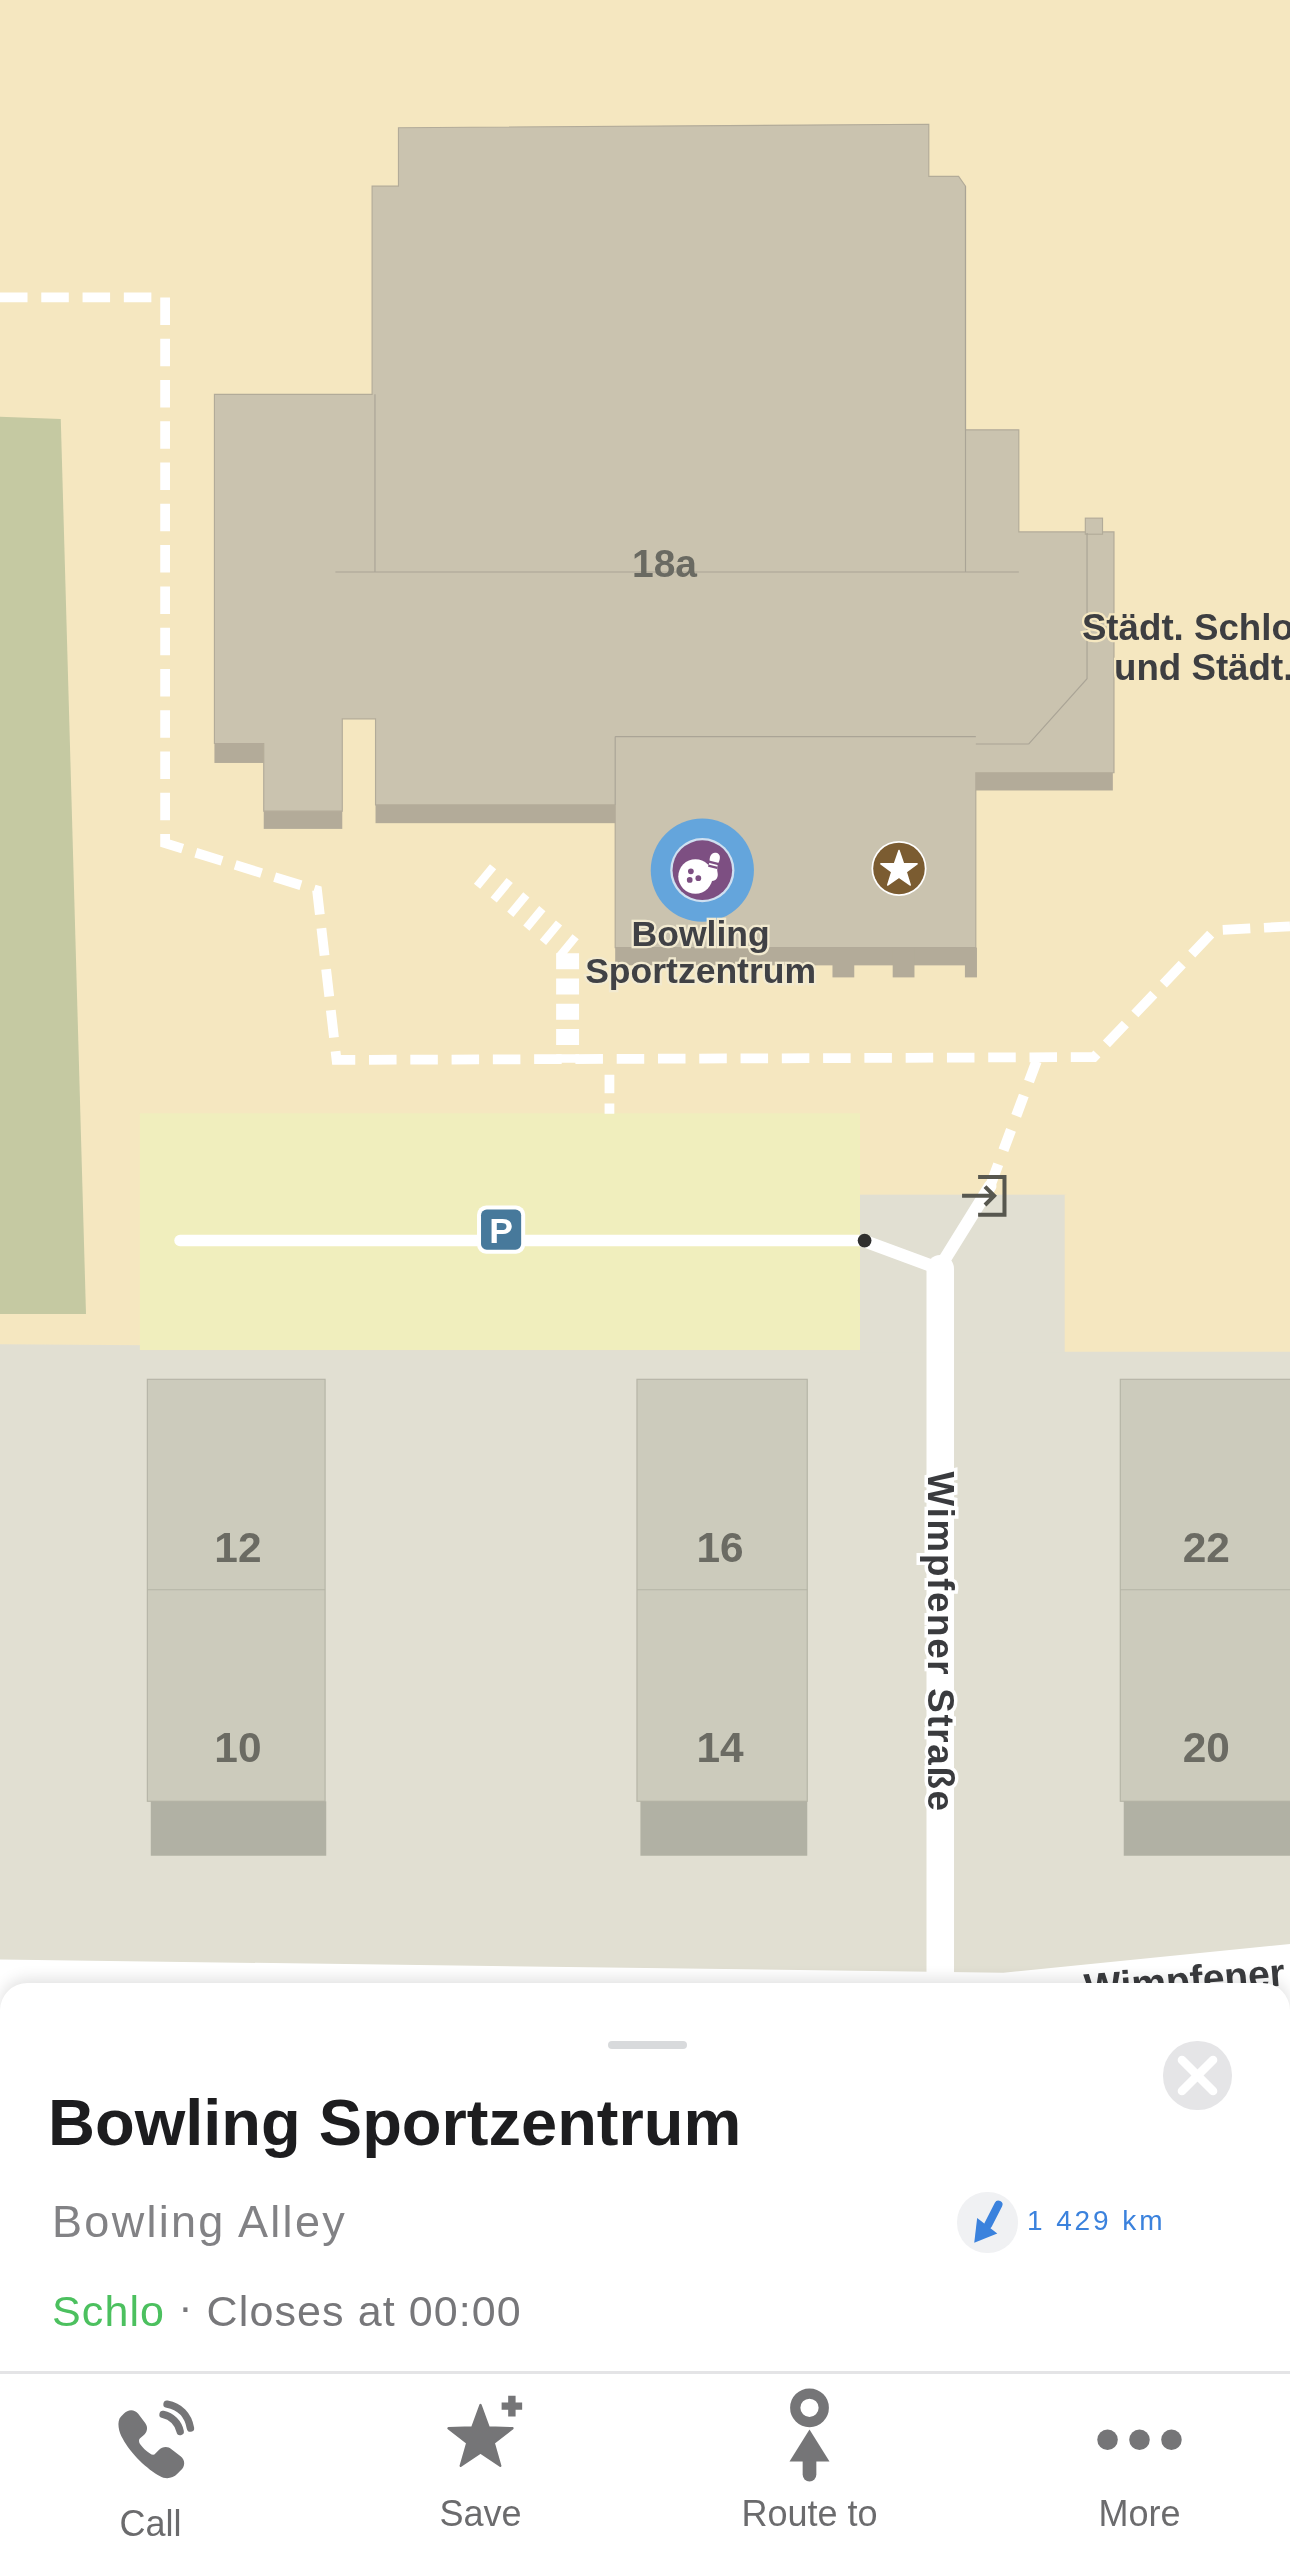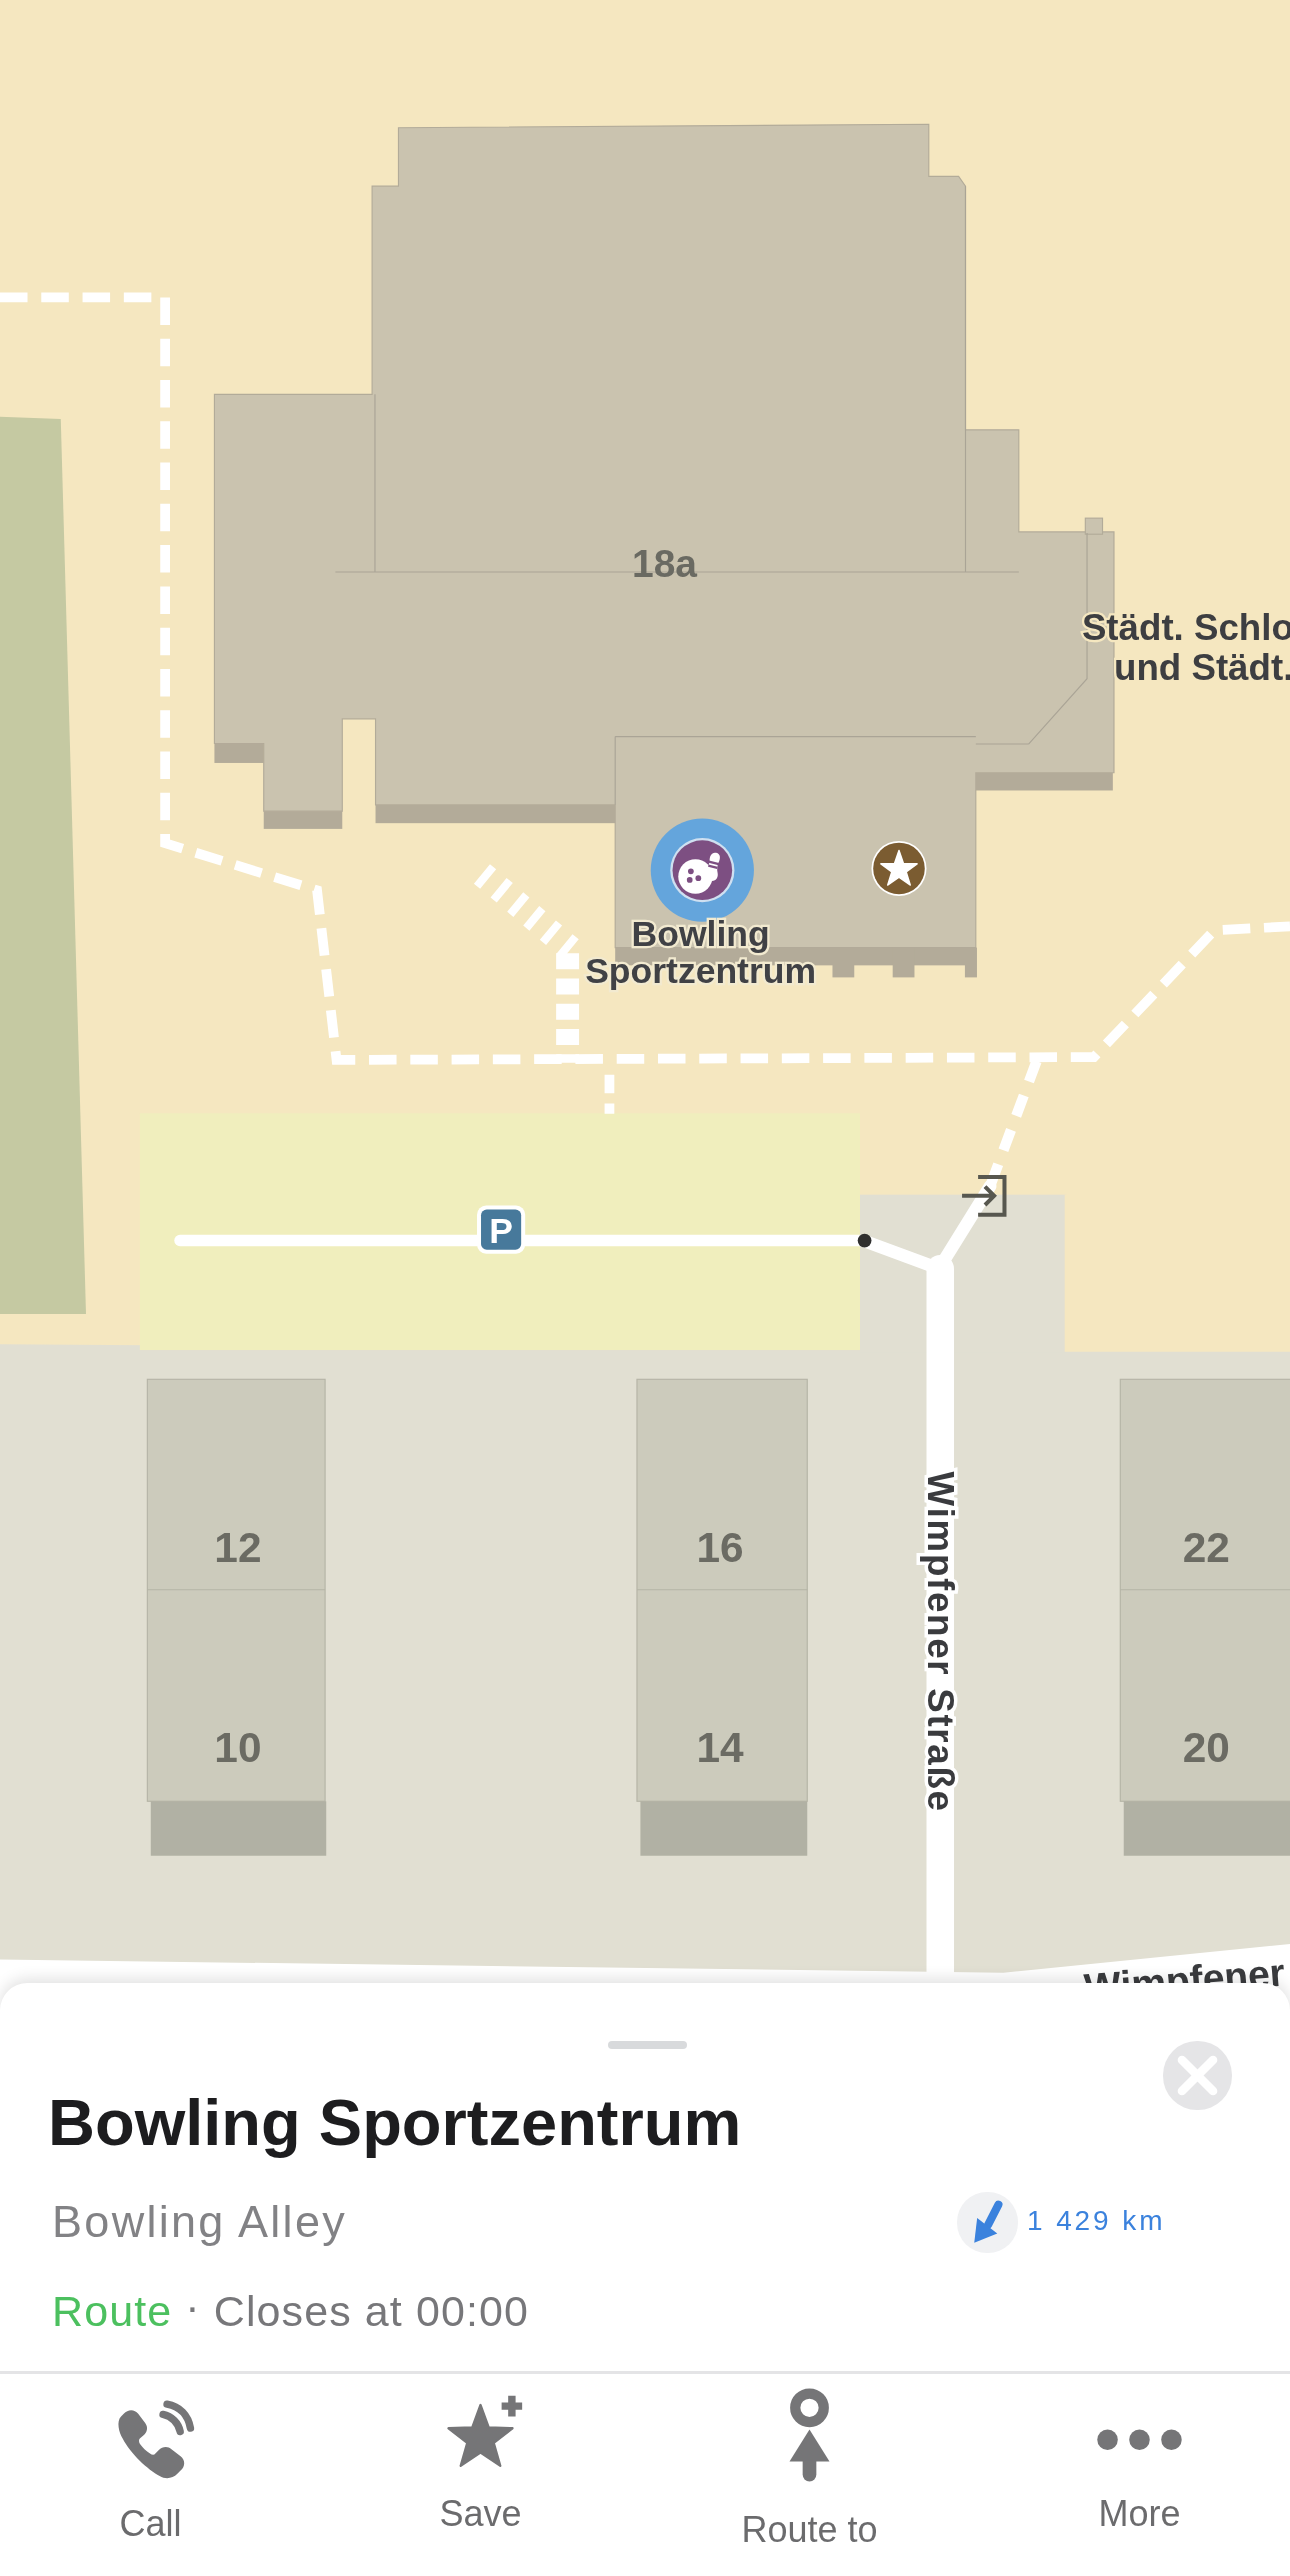--- a/index.html
+++ b/index.html
@@ -159,21 +159,21 @@
 
   <div style="position:absolute;left:957px;top:209px;width:61px;height:61px;border-radius:30px;background:#f0f1f3;">
     <svg width="61" height="61" viewBox="0 0 106 106">
           <path d="M72,22 L54,57" stroke="#3b82dd" stroke-width="14" stroke-linecap="round" fill="none"></path>
           <polygon points="30,88 35,45 70,72" fill="#3b82dd"></polygon>
         </svg>
   </div>
 
   <div style="position:absolute;left:1027px;top:216px;font-size:28px;line-height:44px;letter-spacing:2.9px;color:#3b82dd;">1 429 km</div>
 
-  <div style="position:absolute;left:52px;top:307px;font-size:43px;line-height:43px;letter-spacing:1.1px;color:#77777a;"><span style="color:#4cc05f;">Route</span> <span style="position:relative;top:-4.6px;">·</span> Closes at 00:00</div>
+  <div style="position:absolute;left:52px;top:307px;font-size:43px;line-height:43px;letter-spacing:1.1px;color:#77777a;"><span style="color:#4cc05f;">Schlo</span> <span style="position:relative;top:-4.6px;">·</span> Closes at 00:00</div>
 
   <div style="position:absolute;left:0;top:388px;width:1290px;height:2.9px;background:#e4e4e6;"></div>
 
   <div style="position:absolute;left:53px;top:415px;width:195px;text-align:center;">
     <svg width="97" height="95" viewBox="0 0 170 165">
       <path d="M32,52 C40,43 52,43 59,52 L72,69 C78,77 76,87 68,93 L62,98 C60,100 60,104 62,108 C67,115 74,122 81,126 C85,129 89,129 91,126 L97,120 C104,113 114,112 121,118 L138,131 C147,138 147,150 138,158 L132,164 C123,173 110,175 99,168 C77,156 45,127 30,98 C23,87 18,66 27,57 Z" fill="#757577" transform="translate(8,-22) scale(0.94)"></path>
       <path d="M99,30 C114,33 126,45 129,60 M106,12 C128,16 143,31 147,54" fill="none" stroke="#757577" stroke-width="13" stroke-linecap="round" transform="translate(8,-2)"></path>
     </svg>
     <div style="margin-top:8px;font-size:36px;color:#6b6b6d;white-space:nowrap;">Call</div>
   </div>
@@ -185,21 +185,21 @@
     </svg>
     <div style="margin-top:8px;font-size:36px;color:#6b6b6d;white-space:nowrap;">Save</div>
   </div>
 
   <div style="position:absolute;left:712px;top:405px;width:195px;text-align:center;">
     <svg width="97" height="95" viewBox="0 0 170 165">
       <circle cx="85" cy="34" r="25" fill="none" stroke="#757577" stroke-width="18"></circle>
       <path d="M85,72 L120,128 L50,128 Z" fill="#757577"></path>
       <path d="M73,126 L97,126 L97,151 A12,12 0 0 1 73,151 Z" fill="#757577"></path>
     </svg>
-    <div style="margin-top:24px;font-size:36px;color:#6b6b6d;white-space:nowrap;">Route to</div>
+    <div style="margin-top:8px;font-size:36px;color:#6b6b6d;white-space:nowrap;">Route to</div>
   </div>
 
   <div style="position:absolute;left:1042px;top:405px;width:195px;text-align:center;">
     <svg width="97" height="95" viewBox="0 0 170 165">
       <circle cx="29" cy="90" r="18" fill="#757577"></circle>
       <circle cx="85" cy="90" r="18" fill="#757577"></circle>
       <circle cx="141" cy="90" r="18" fill="#757577"></circle>
     </svg>
     <div style="margin-top:8px;font-size:36px;color:#6b6b6d;white-space:nowrap;">More</div>
   </div>

